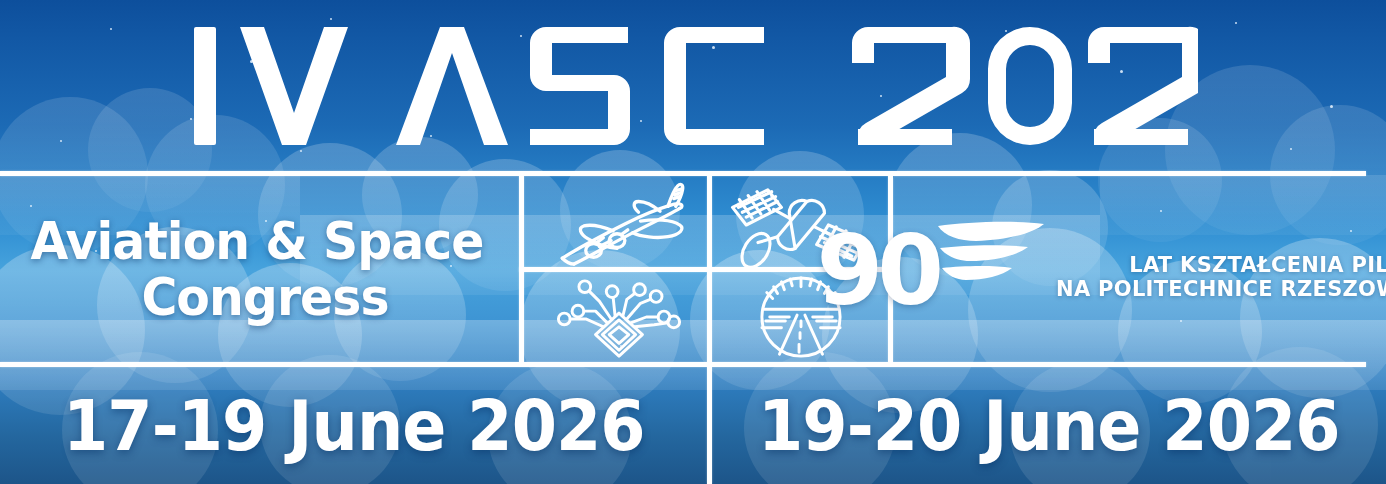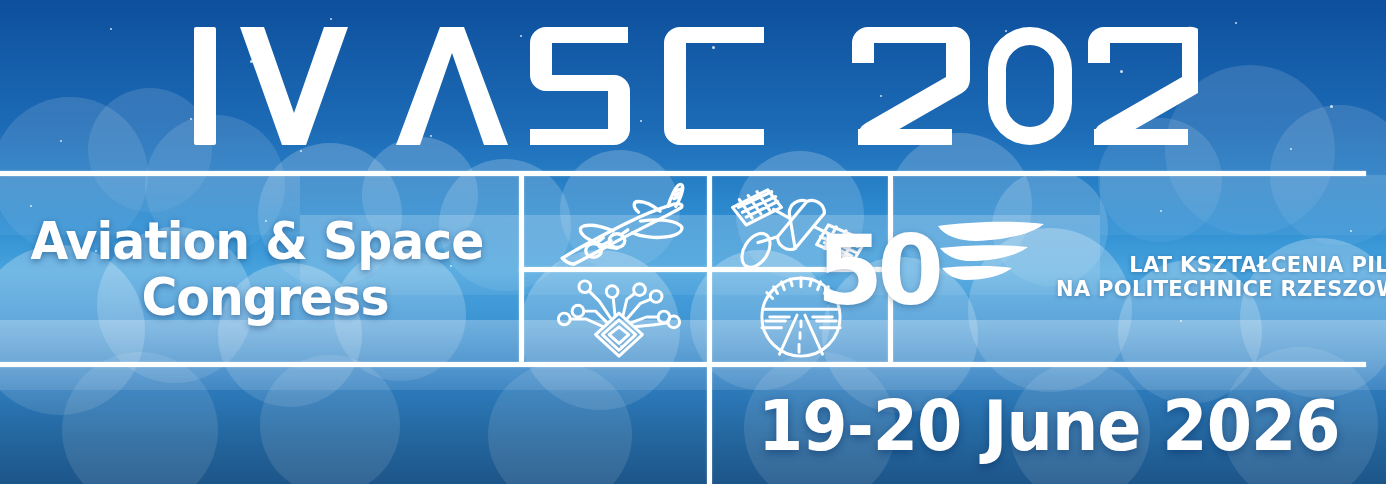--- a/index.html
+++ b/index.html
@@ -321,35 +321,38 @@
 
             <path d="M106 48 L126 48 M110 55 L130 55"></path>
             <path d="M102 44 L122 44"></path>
           </g>
         </svg>
       </div>
     </div>
 
     <div id="logo50">
       <div id="logo50-inner">
-        <div id="fifty">50</div>
+        <div id="fifty">90</div>
         <svg id="wing" width="110" height="86" viewBox="0 0 110 86">
           <g fill="#ffffff">
             <path d="M2 6 C30 2 78 0 108 4 C96 14 70 20 40 21 C24 21 8 16 2 6 Z"></path>
             <path d="M4 28 C28 25 66 24 92 27 C80 36 58 41 34 41 C22 41 10 36 4 28 Z"></path>
             <path d="M6 48 C26 46 56 45 76 48 C66 56 48 60 30 60 C20 60 11 55 6 48 Z"></path>
           </g>
         </svg>
         <div id="logo-text">
           <div class="logo-line" id="logo-l1">LAT KSZTAŁCENIA PILOTÓW</div>
           <div class="logo-line" id="logo-l2">NA POLITECHNICE RZESZOWSKIEJ</div>
         </div>
       </div>
     </div>
   </div>
 
   <div id="dates-row">
+    <div class="date-cell" id="date-left-cell">
+      <span class="date-text">17-19 June 2026</span>
+    </div>
     <div class="date-cell" id="date-right-cell">
       <span class="date-text">19-20 June 2026</span>
     </div>
   </div>
 
 </div>
 
 </body></html>

